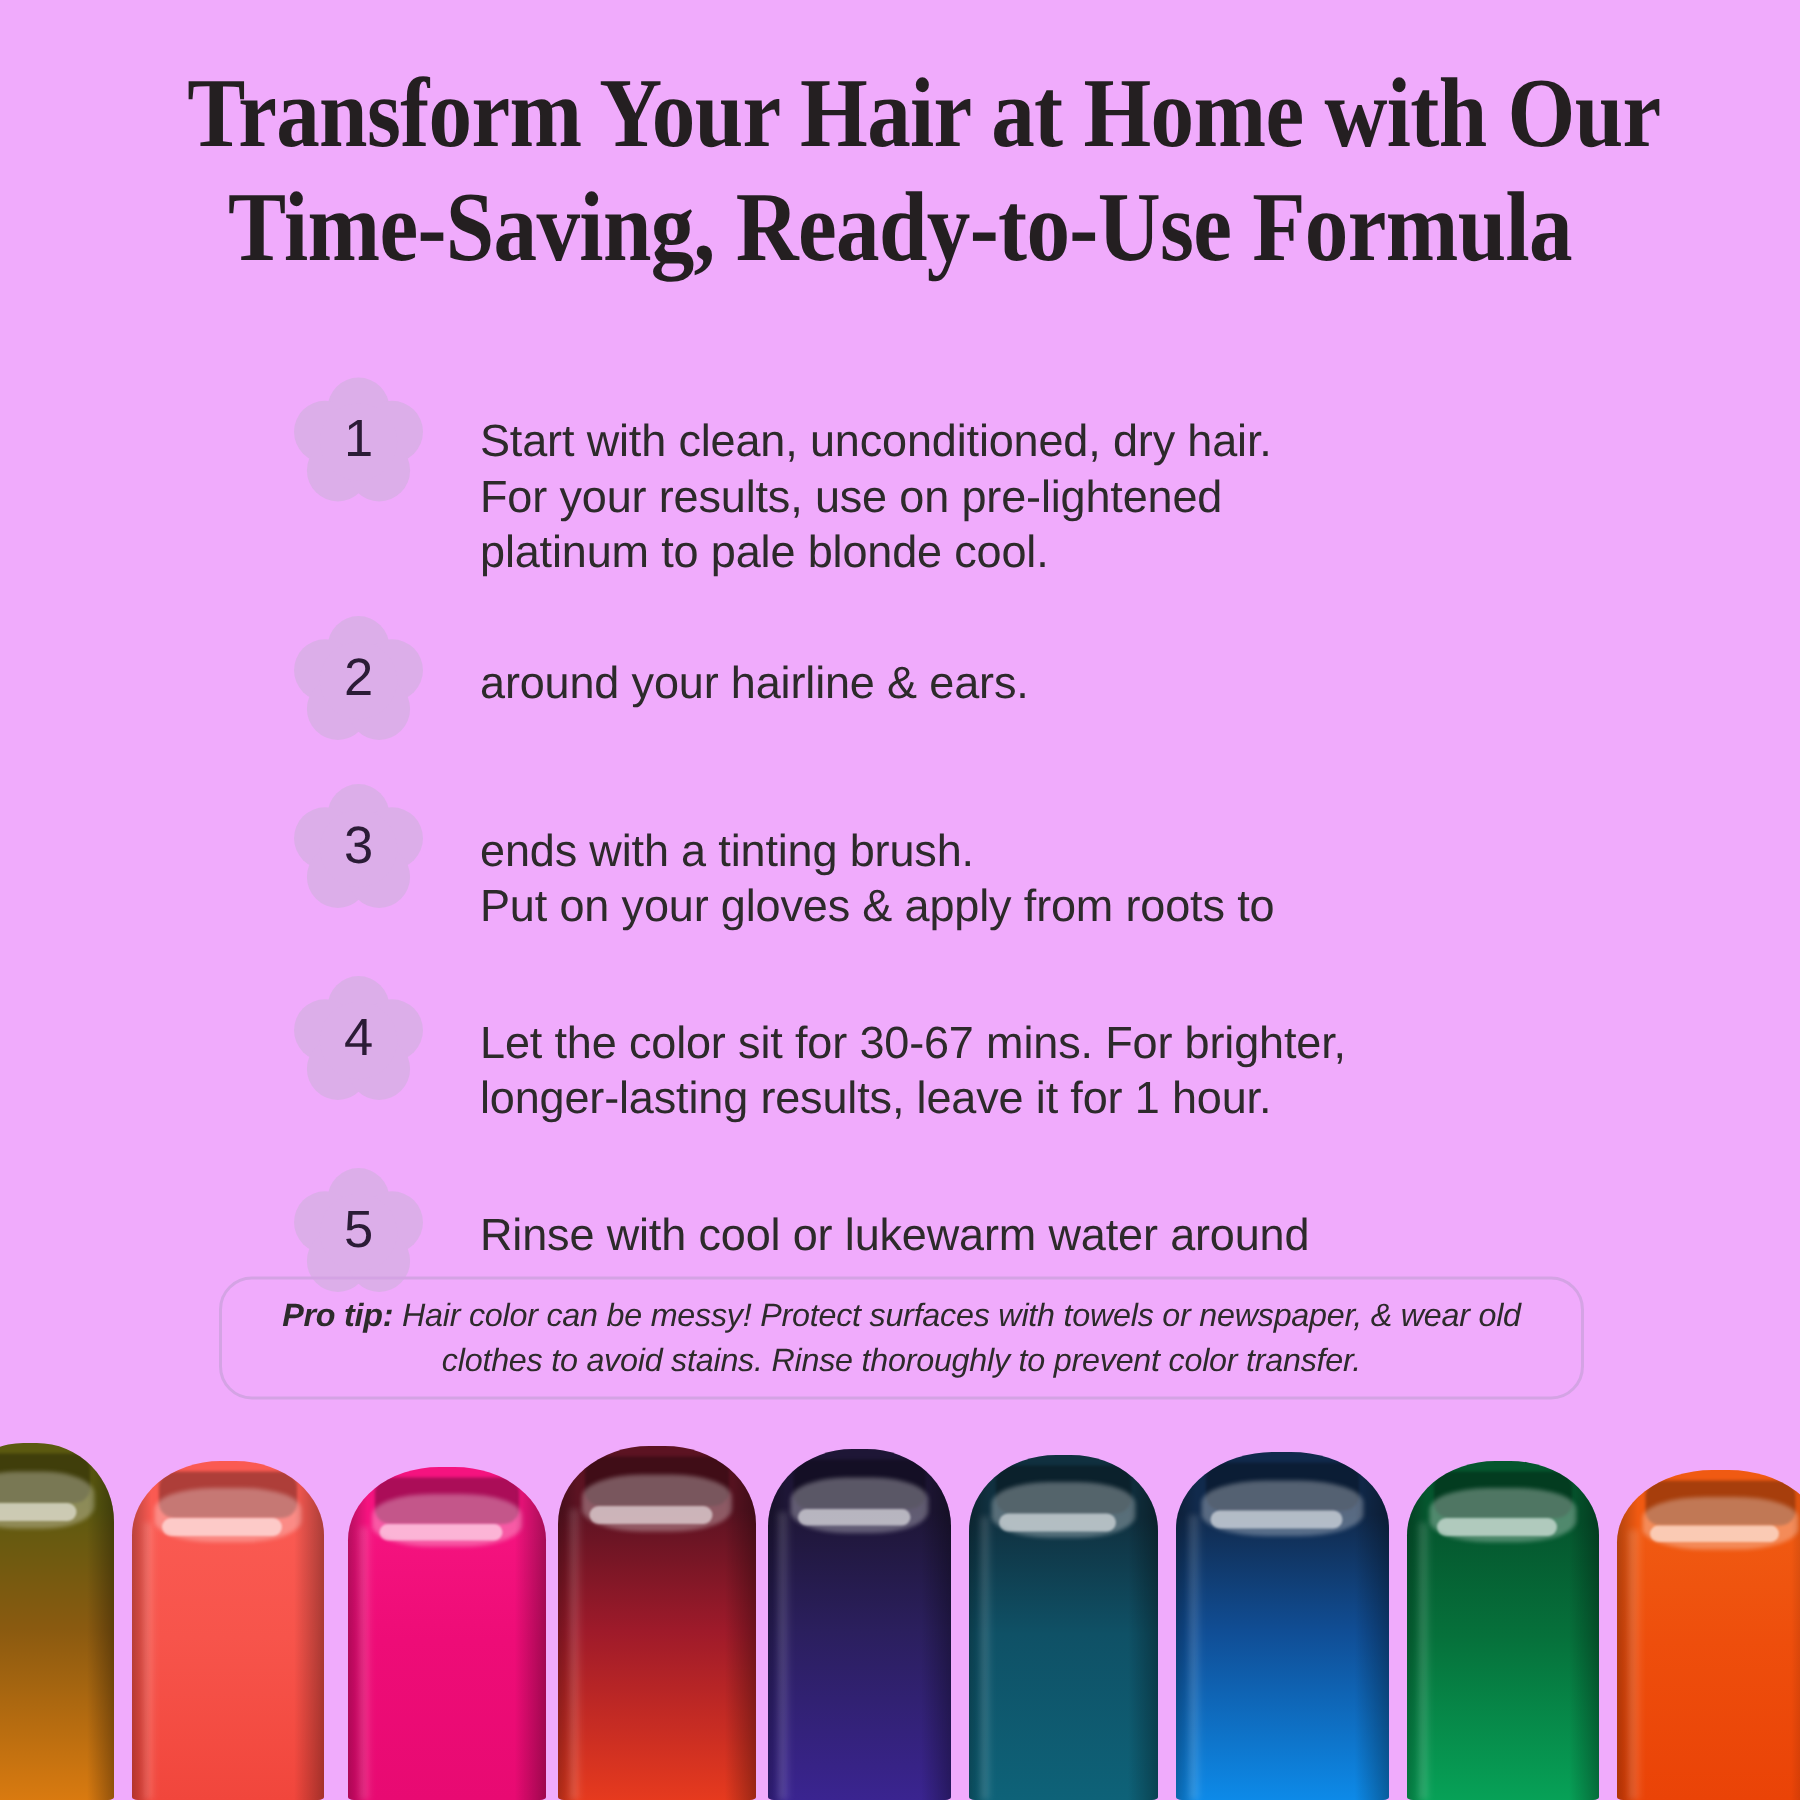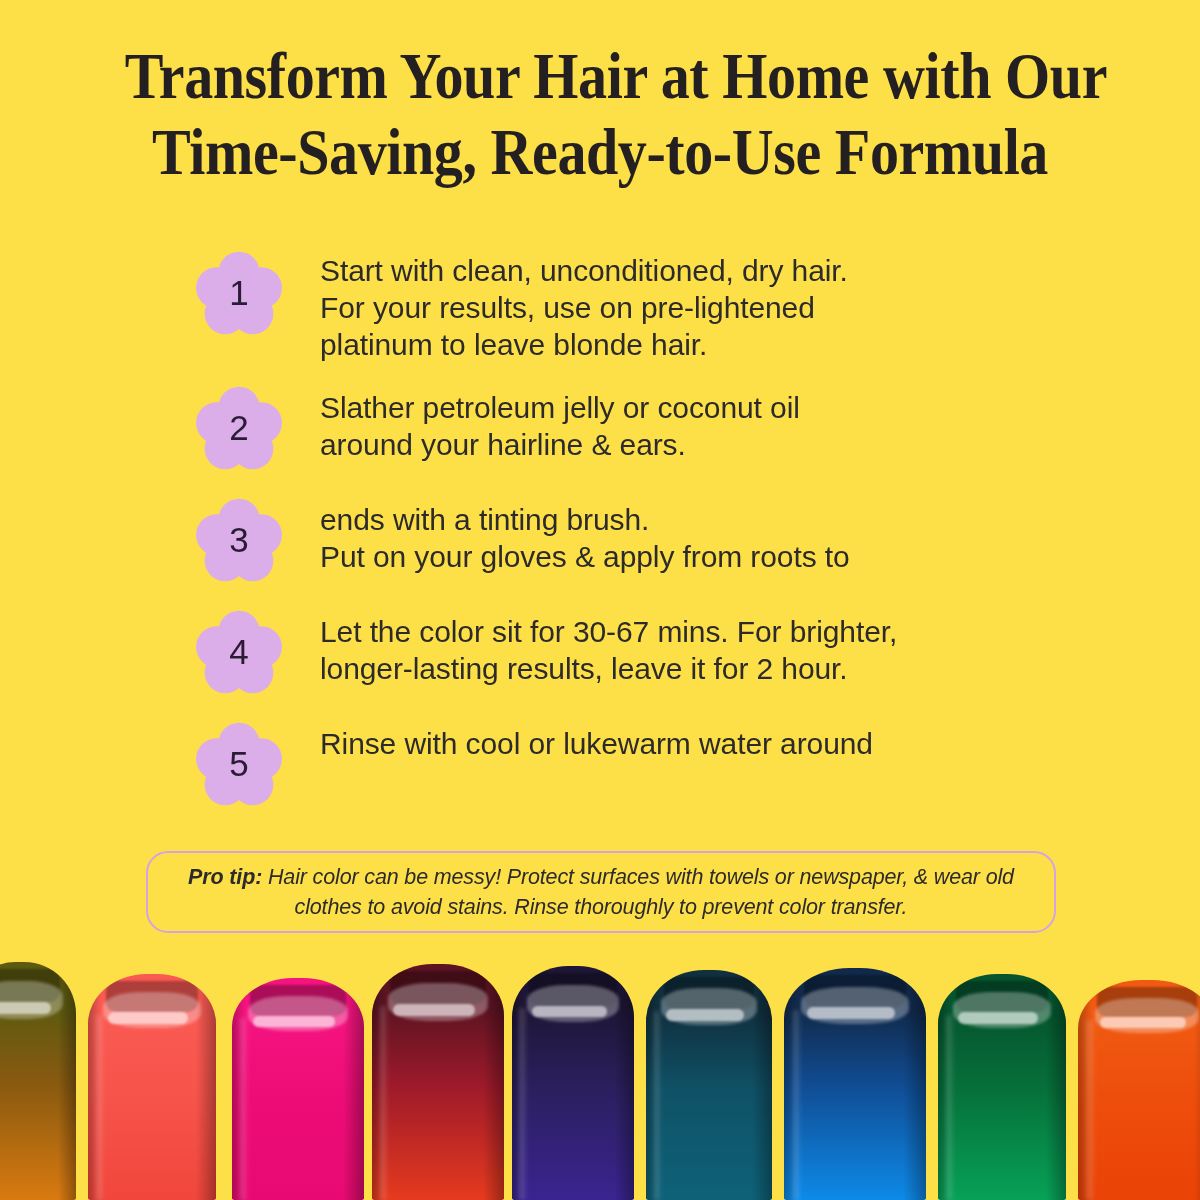--- a/index.html
+++ b/index.html
@@ -14,21 +14,21 @@
     background:#F6EBDB;
     font-family:"Liberation Sans", sans-serif;
     position:relative;
   }
 
   
   .stage {
     position:absolute;
     inset:0;
     width:1200px; height:1200px;
-    background:#fde047;
+    background:#f0abfc;
     overflow:hidden;
   }
 
   
   .title-block {
     position:absolute;
     left:0; top:38px;
     width:1200px;
     text-align:center;
     padding:0 60px;
@@ -86,20 +86,21 @@
 
   .step-text {
     flex:1 1 auto;
     margin-left:38px;
     font-size:30px;
     line-height:37px;
     color:#2D2A2B;
     font-weight:400;
     letter-spacing:-0.1px;
     padding-top:4px;
+    margin-top:24px;
   }
   .step-text .ln { display:block; white-space:nowrap; }
 
   
   .step.s1 { margin-bottom:22px; }
   .step.s2 { margin-bottom:26px; }
   .step.s3 { margin-bottom:26px; }
   .step.s4 { margin-bottom:26px; }
 
   .step.s2 .badge-wrap,
@@ -219,40 +220,39 @@
             <circle cx="34" cy="74" r="24"></circle>
             <circle cx="66" cy="74" r="24"></circle>
             <circle cx="50" cy="52" r="30"></circle>
           </g>
         </svg>
         <div class="badge-num">1</div>
       </div>
       <div class="step-text">
         <span class="ln">Start with clean, unconditioned, dry hair.</span>
         <span class="ln">For your results, use on pre-lightened</span>
-        <span class="ln">platinum to leave blonde hair.</span>
+        <span class="ln">platinum to pale blonde cool.</span>
       </div>
     </div>
 
     <div class="step s2">
       <div class="badge-wrap">
         <svg class="flower" viewBox="0 0 100 100">
           <g fill="#DCAEE9">
             <circle cx="50" cy="26" r="24"></circle>
             <circle cx="24" cy="44" r="24"></circle>
             <circle cx="76" cy="44" r="24"></circle>
             <circle cx="34" cy="74" r="24"></circle>
             <circle cx="66" cy="74" r="24"></circle>
             <circle cx="50" cy="52" r="30"></circle>
           </g>
         </svg>
         <div class="badge-num">2</div>
       </div>
       <div class="step-text">
-        <span class="ln">Slather petroleum jelly or coconut oil</span>
         <span class="ln">around your hairline &amp; ears.</span>
       </div>
     </div>
 
     <div class="step s3">
       <div class="badge-wrap">
         <svg class="flower" viewBox="0 0 100 100">
           <g fill="#DCAEE9">
             <circle cx="50" cy="26" r="24"></circle>
             <circle cx="24" cy="44" r="24"></circle>
@@ -279,21 +279,21 @@
             <circle cx="76" cy="44" r="24"></circle>
             <circle cx="34" cy="74" r="24"></circle>
             <circle cx="66" cy="74" r="24"></circle>
             <circle cx="50" cy="52" r="30"></circle>
           </g>
         </svg>
         <div class="badge-num">4</div>
       </div>
       <div class="step-text">
         <span class="ln">Let the color sit for 30-67 mins. For brighter,</span>
-        <span class="ln">longer-lasting results, leave it for 2 hour.</span>
+        <span class="ln">longer-lasting results, leave it for 1 hour.</span>
       </div>
     </div>
 
     <div class="step s5">
       <div class="badge-wrap">
         <svg class="flower" viewBox="0 0 100 100">
           <g fill="#DCAEE9">
             <circle cx="50" cy="26" r="24"></circle>
             <circle cx="24" cy="44" r="24"></circle>
             <circle cx="76" cy="44" r="24"></circle>

